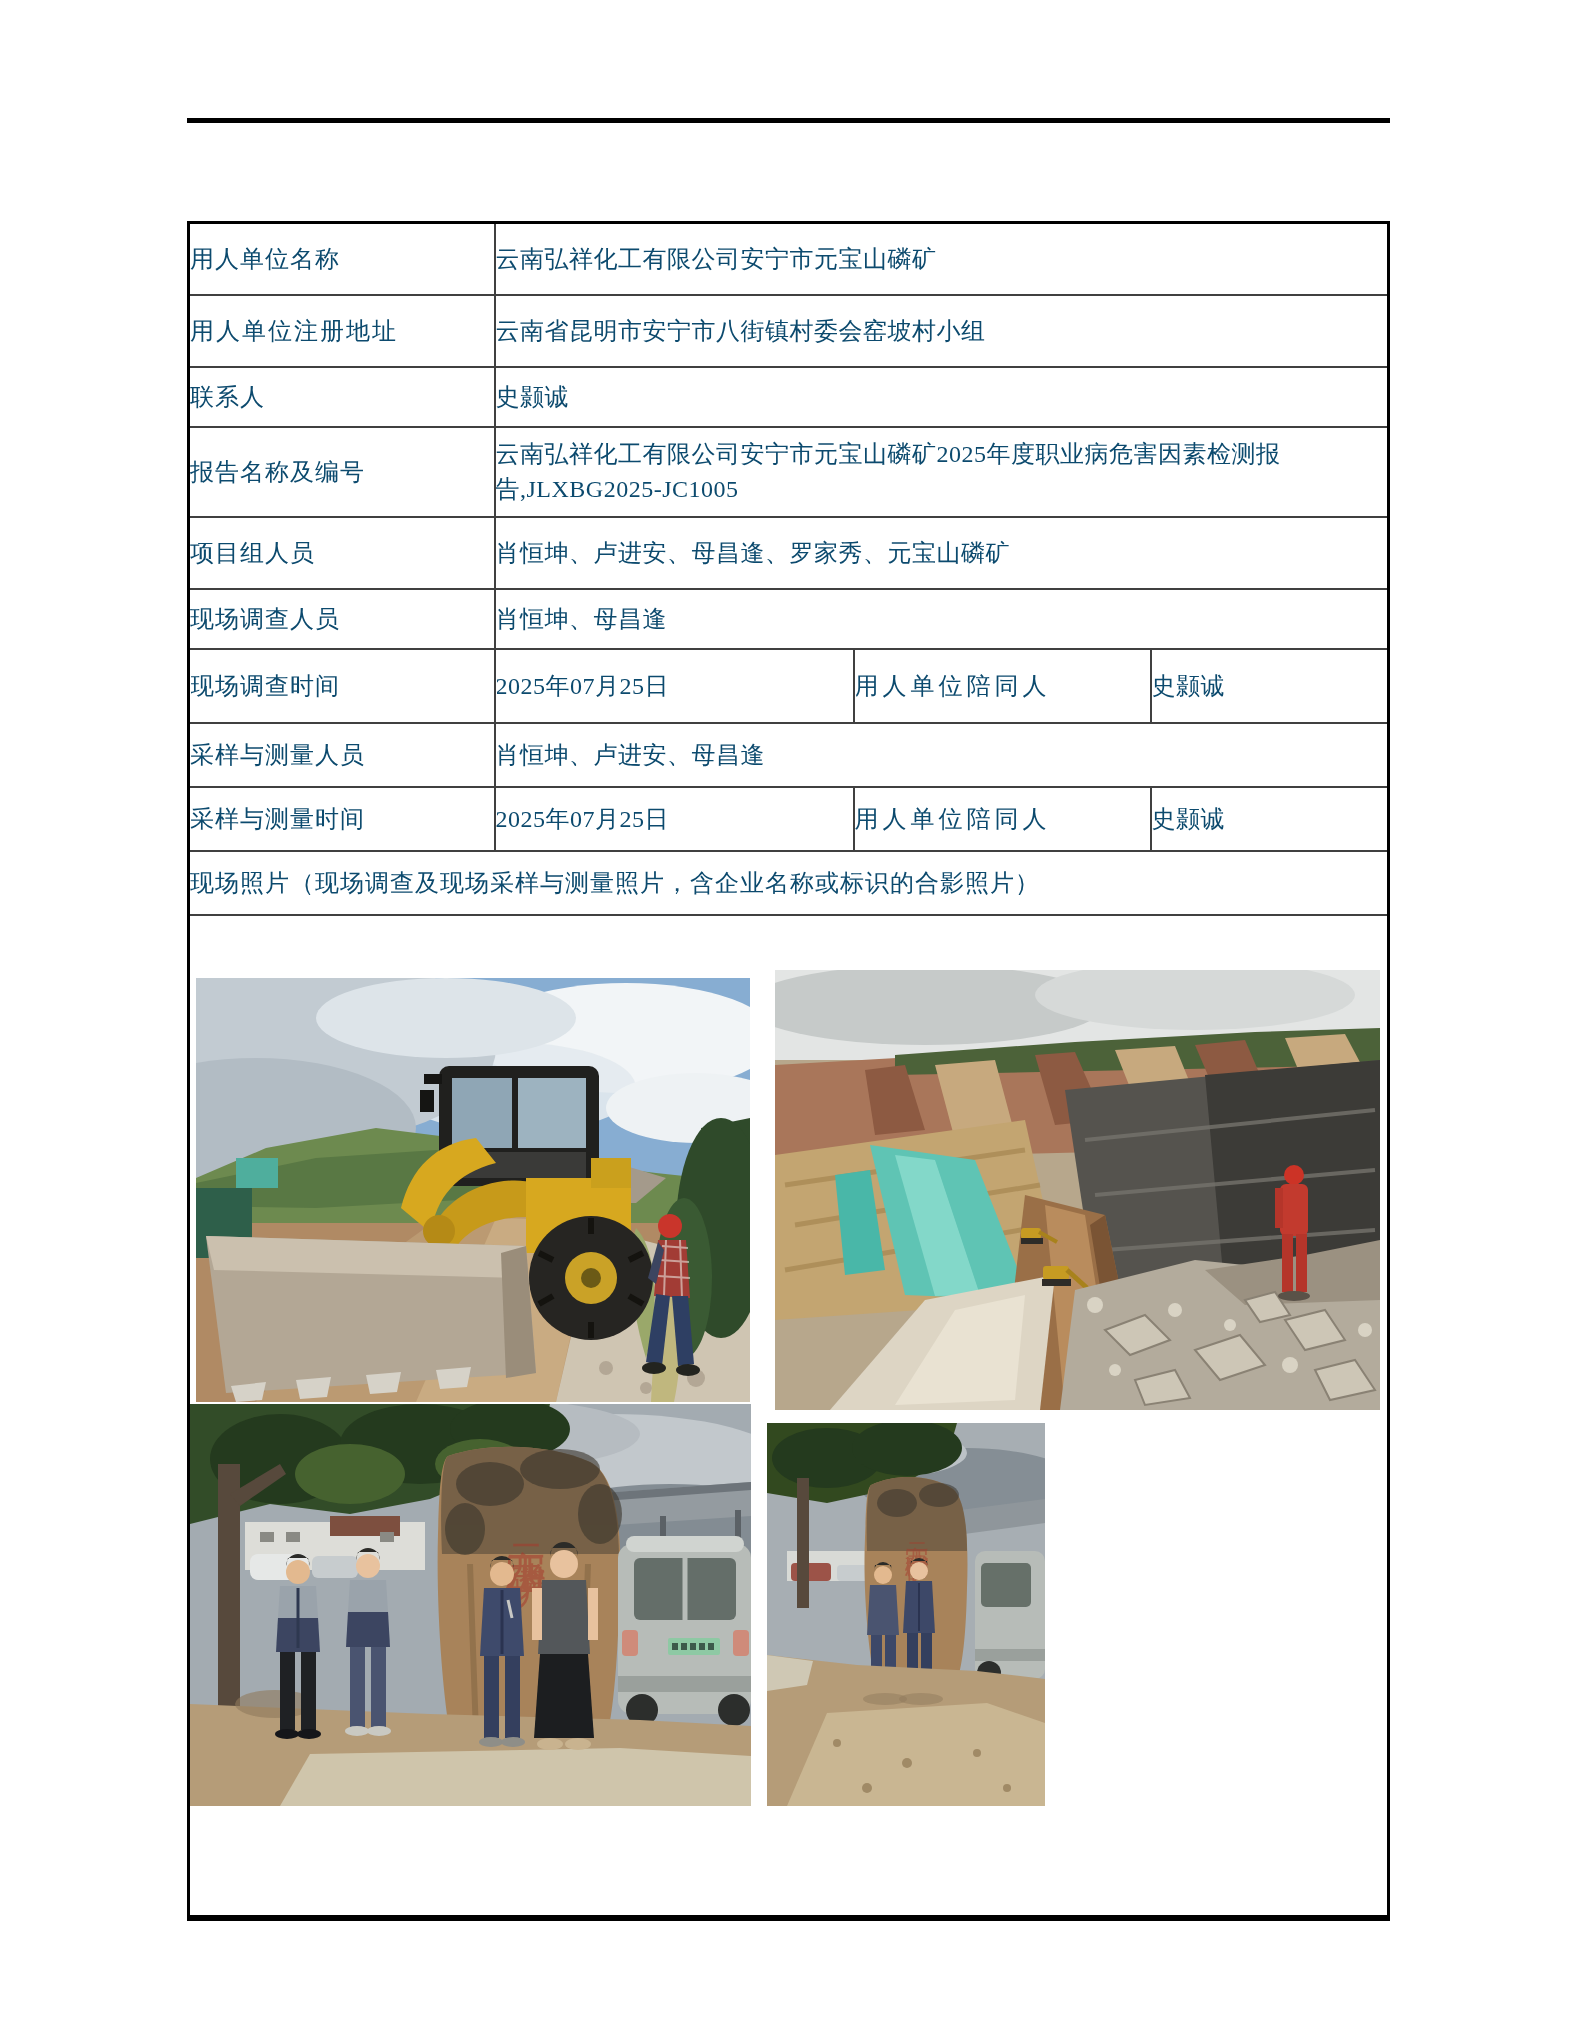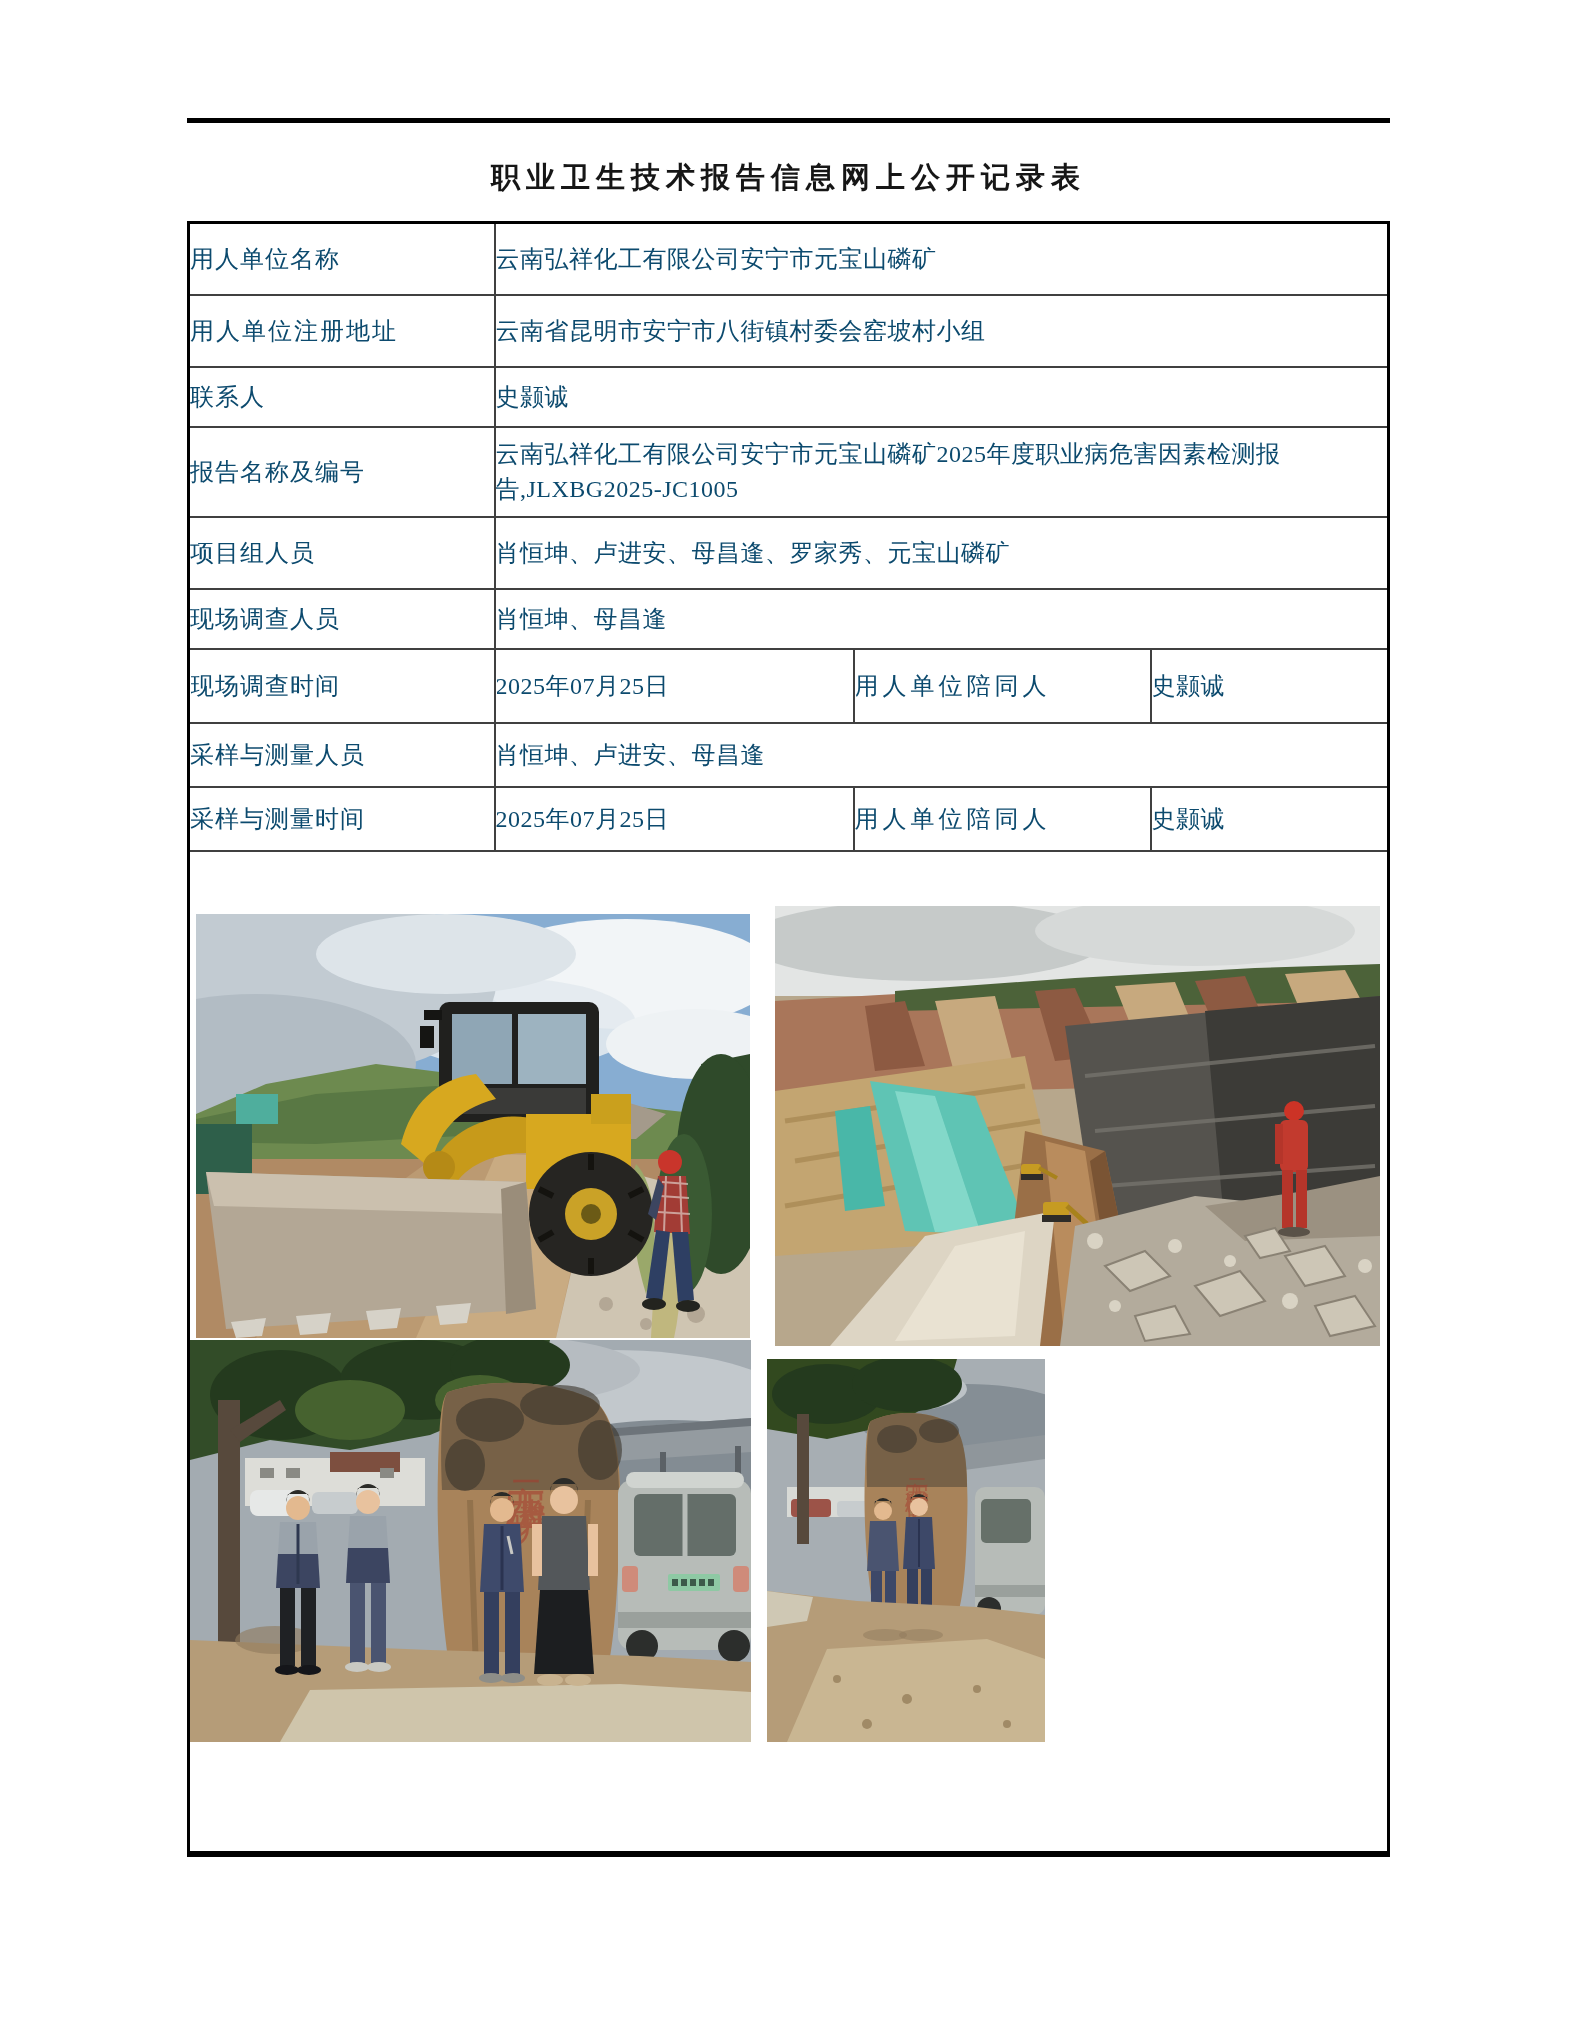--- a/index.html
+++ b/index.html
@@ -24,21 +24,20 @@
   .photo{position:absolute;display:block;}
   .photo svg{display:block;}
 </style>
 </head>
 <body>
 
 <div class="page">
 
   <div class="top-rule"></div>
 
-  <div class="doc-title">职业卫生技术报告信息网上公开记录表</div>
 
   <table class="record">
     <colgroup>
         <col style="width:306px">
         <col style="width:359px">
         <col style="width:297px">
         <col style="width:238px">
       </colgroup>
 
     <tbody>
@@ -84,20 +83,23 @@
       <td class="val" colspan="3"><span>肖恒坤、卢进安、母昌逢</span></td>
     </tr>
 
     <tr class="r9">
       <td class="lbl"><span>采样与测量时间</span></td>
       <td class="val"><span>2025年07月25日</span></td>
       <td class="lbl-sp"><span>用人单位陪同人</span></td>
       <td class="val"><span>史颢诚</span></td>
     </tr>
 
+    <tr class="rcap">
+      <td class="lbl" colspan="4"><span>现场照片（现场调查及现场采样与测量照片，含企业名称或标识的合影照片）</span></td>
+    </tr>
 
     <tr>
       <td class="photo-cell" colspan="4">
 
         <span class="photo" style="left:6px;top:62px;">
         <svg width="554" height="424" viewBox="0 0 554 424">
           <rect width="554" height="424" fill="#b08a64"></rect>
           <rect width="554" height="235" fill="#87add2"></rect>
           <ellipse cx="430" cy="60" rx="150" ry="55" fill="#f2f5f7"></ellipse>
           <ellipse cx="320" cy="110" rx="120" ry="45" fill="#e3eaee" opacity="0.9"></ellipse>

